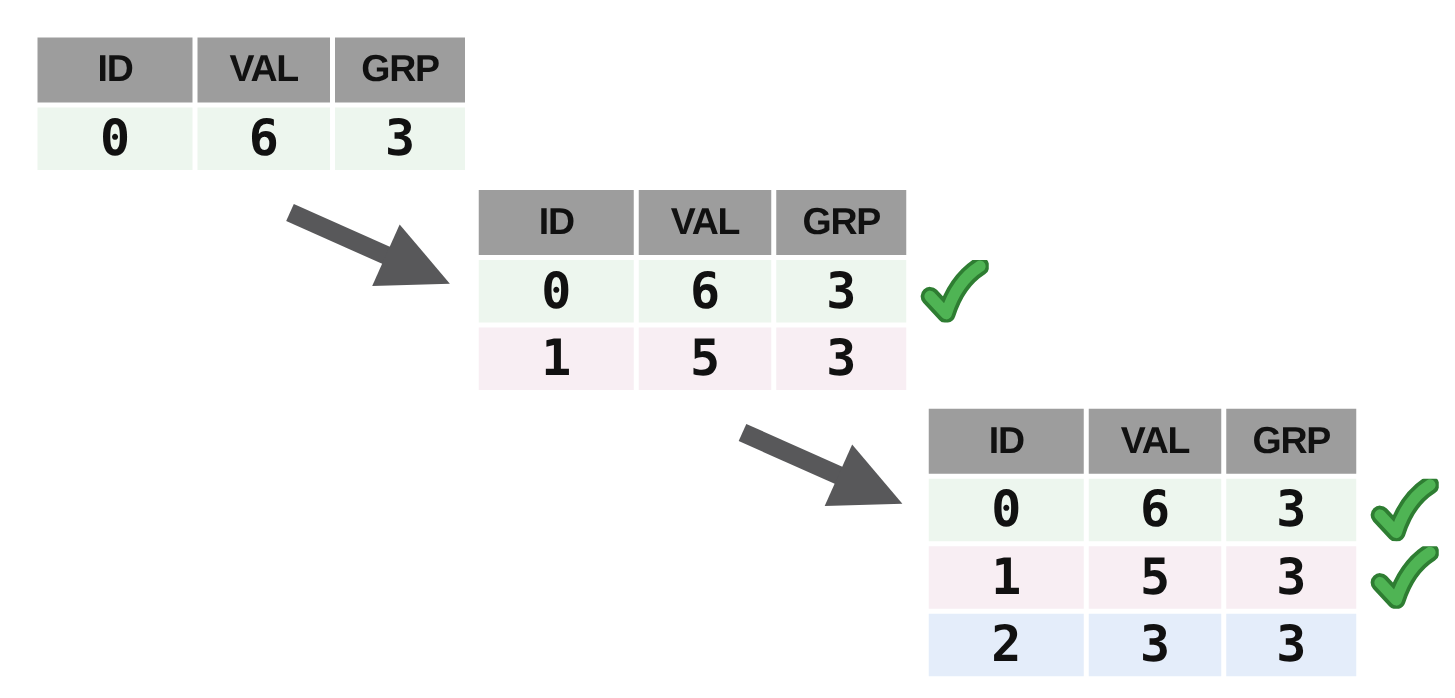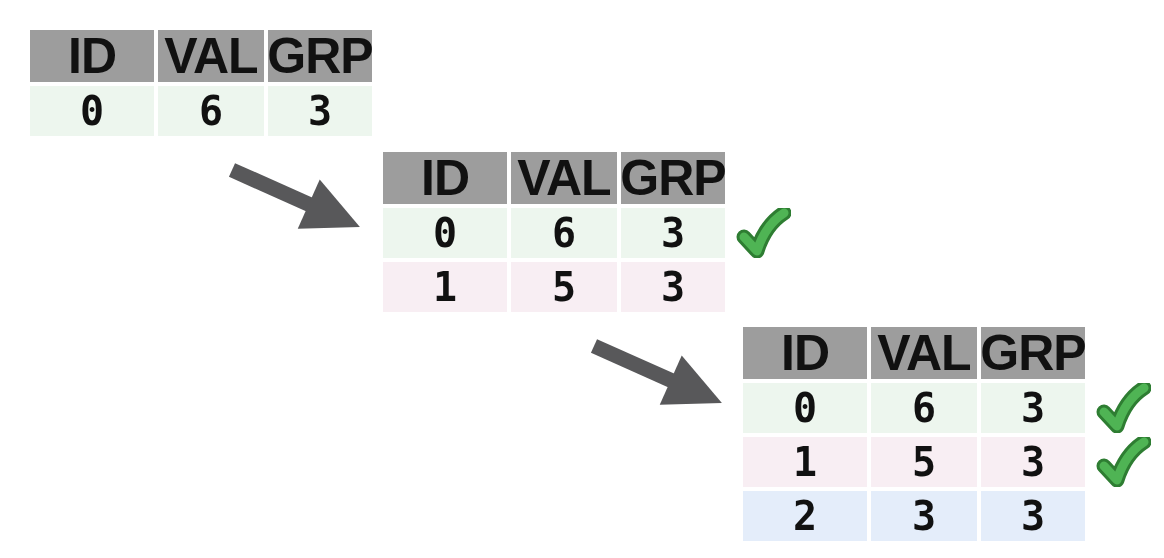--- a/index.html
+++ b/index.html
@@ -34,21 +34,21 @@
     align-items:center;
     justify-content:center;
     color:var(--text);
     overflow:visible;
   }
   .th{
     height:52px;
     background:var(--header-bg);
     font-family:"Liberation Sans", sans-serif;
     font-weight:bold;
-    font-size:50px;
+    font-size:30px;
     letter-spacing:-1px;
   }
   .td{
     height:50px;
     font-family:"DejaVu Sans Mono", monospace;
     font-weight:bold;
     font-size:40px;
   }
   .r0{background:var(--row0);}
   .r1{background:var(--row1);}

